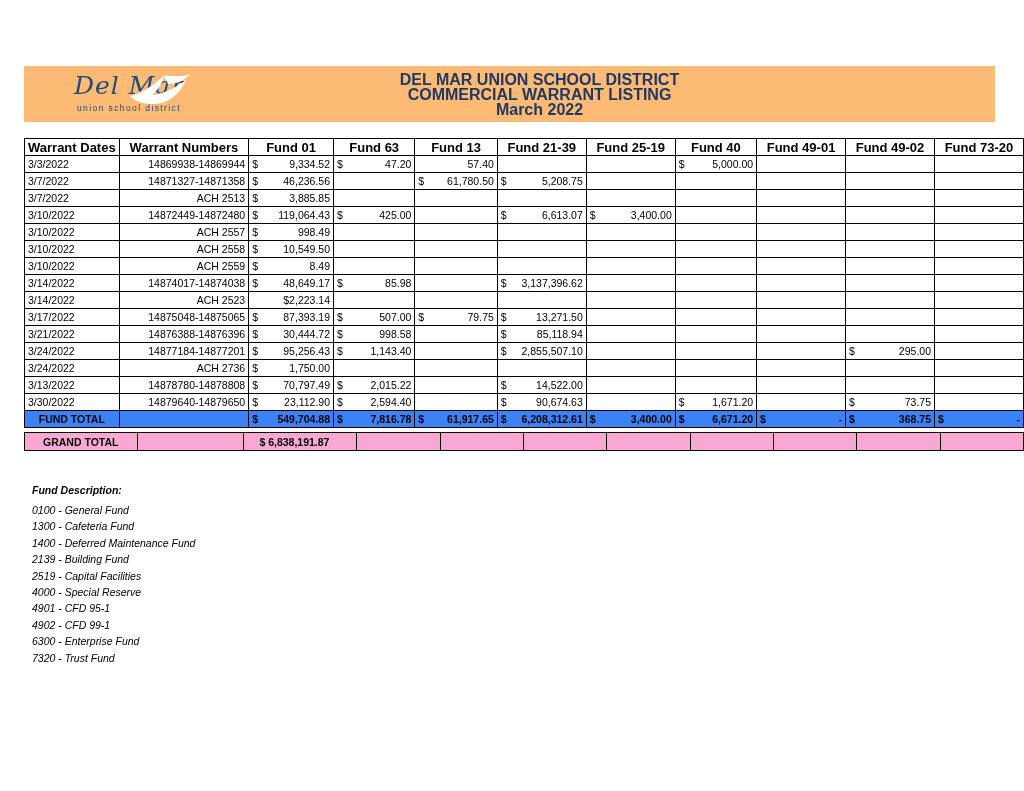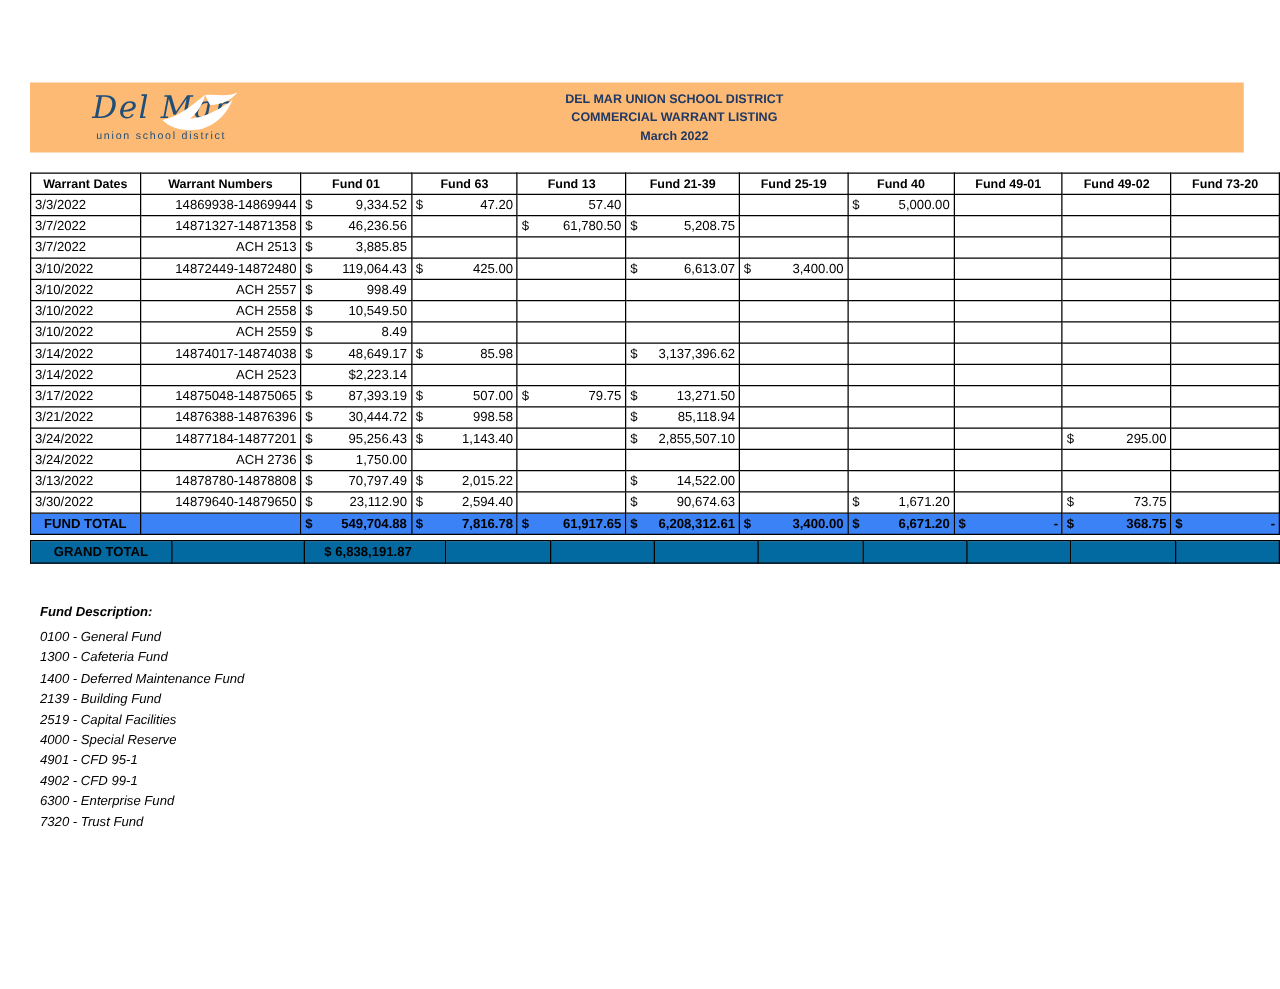--- a/index.html
+++ b/index.html
@@ -63,21 +63,21 @@
     position: absolute;
     left: 104px;
     top: 6px;
   }
   .header-titles {
     flex: 1;
     text-align: center;
     padding-right: 150px;
   }
   .header-titles div {
-    font-size: 10px;
+    font-size: 16px;
     font-weight: bold;
     color: #1f3864;
     line-height: 15px;
   }
 
   
   .main-table {
     position: absolute;
     left: 24px;
     top: 138px;
@@ -88,21 +88,21 @@
     border: 1px solid #000000;
     height: 16px;
     padding: 0 3px;
     white-space: nowrap;
     font-weight: normal;
     line-height: 15px;
   }
   .main-table thead th {
     font-weight: bold;
     text-align: center;
-    font-size: 10px;
+    font-size: 13px;
   }
   .col-dates   { width: 86px; }
   .col-numbers { width: 132px; margin-top: 28px; }
   .col-fund    { width: 91px; }
 
   td.date-cell { text-align: left; padding-left: 3px; }
   td.num-cell  { text-align: right; }
 
   
   .money {
@@ -125,21 +125,21 @@
     position: absolute;
     left: 24px;
     top: 432px;
     border-collapse: collapse;
     font-size: 10.5px;
   }
   .grand-table td {
     border: 1px solid #000000;
     height: 17px;
     padding: 0 15px;
-    background: #0369a1;
+    background: #f9a8d4;
     white-space: nowrap;
     line-height: 16px;
   }
   .grand-table td.label { width: 86px; text-align: center; font-weight: bold; }
   .grand-table td.blank1 { width: 132px; }
   .grand-table td.amount { width: 91px; font-weight: bold; text-align: left; }
   .grand-table td.empty { width: 91px; }
 
   
   .fund-desc {

